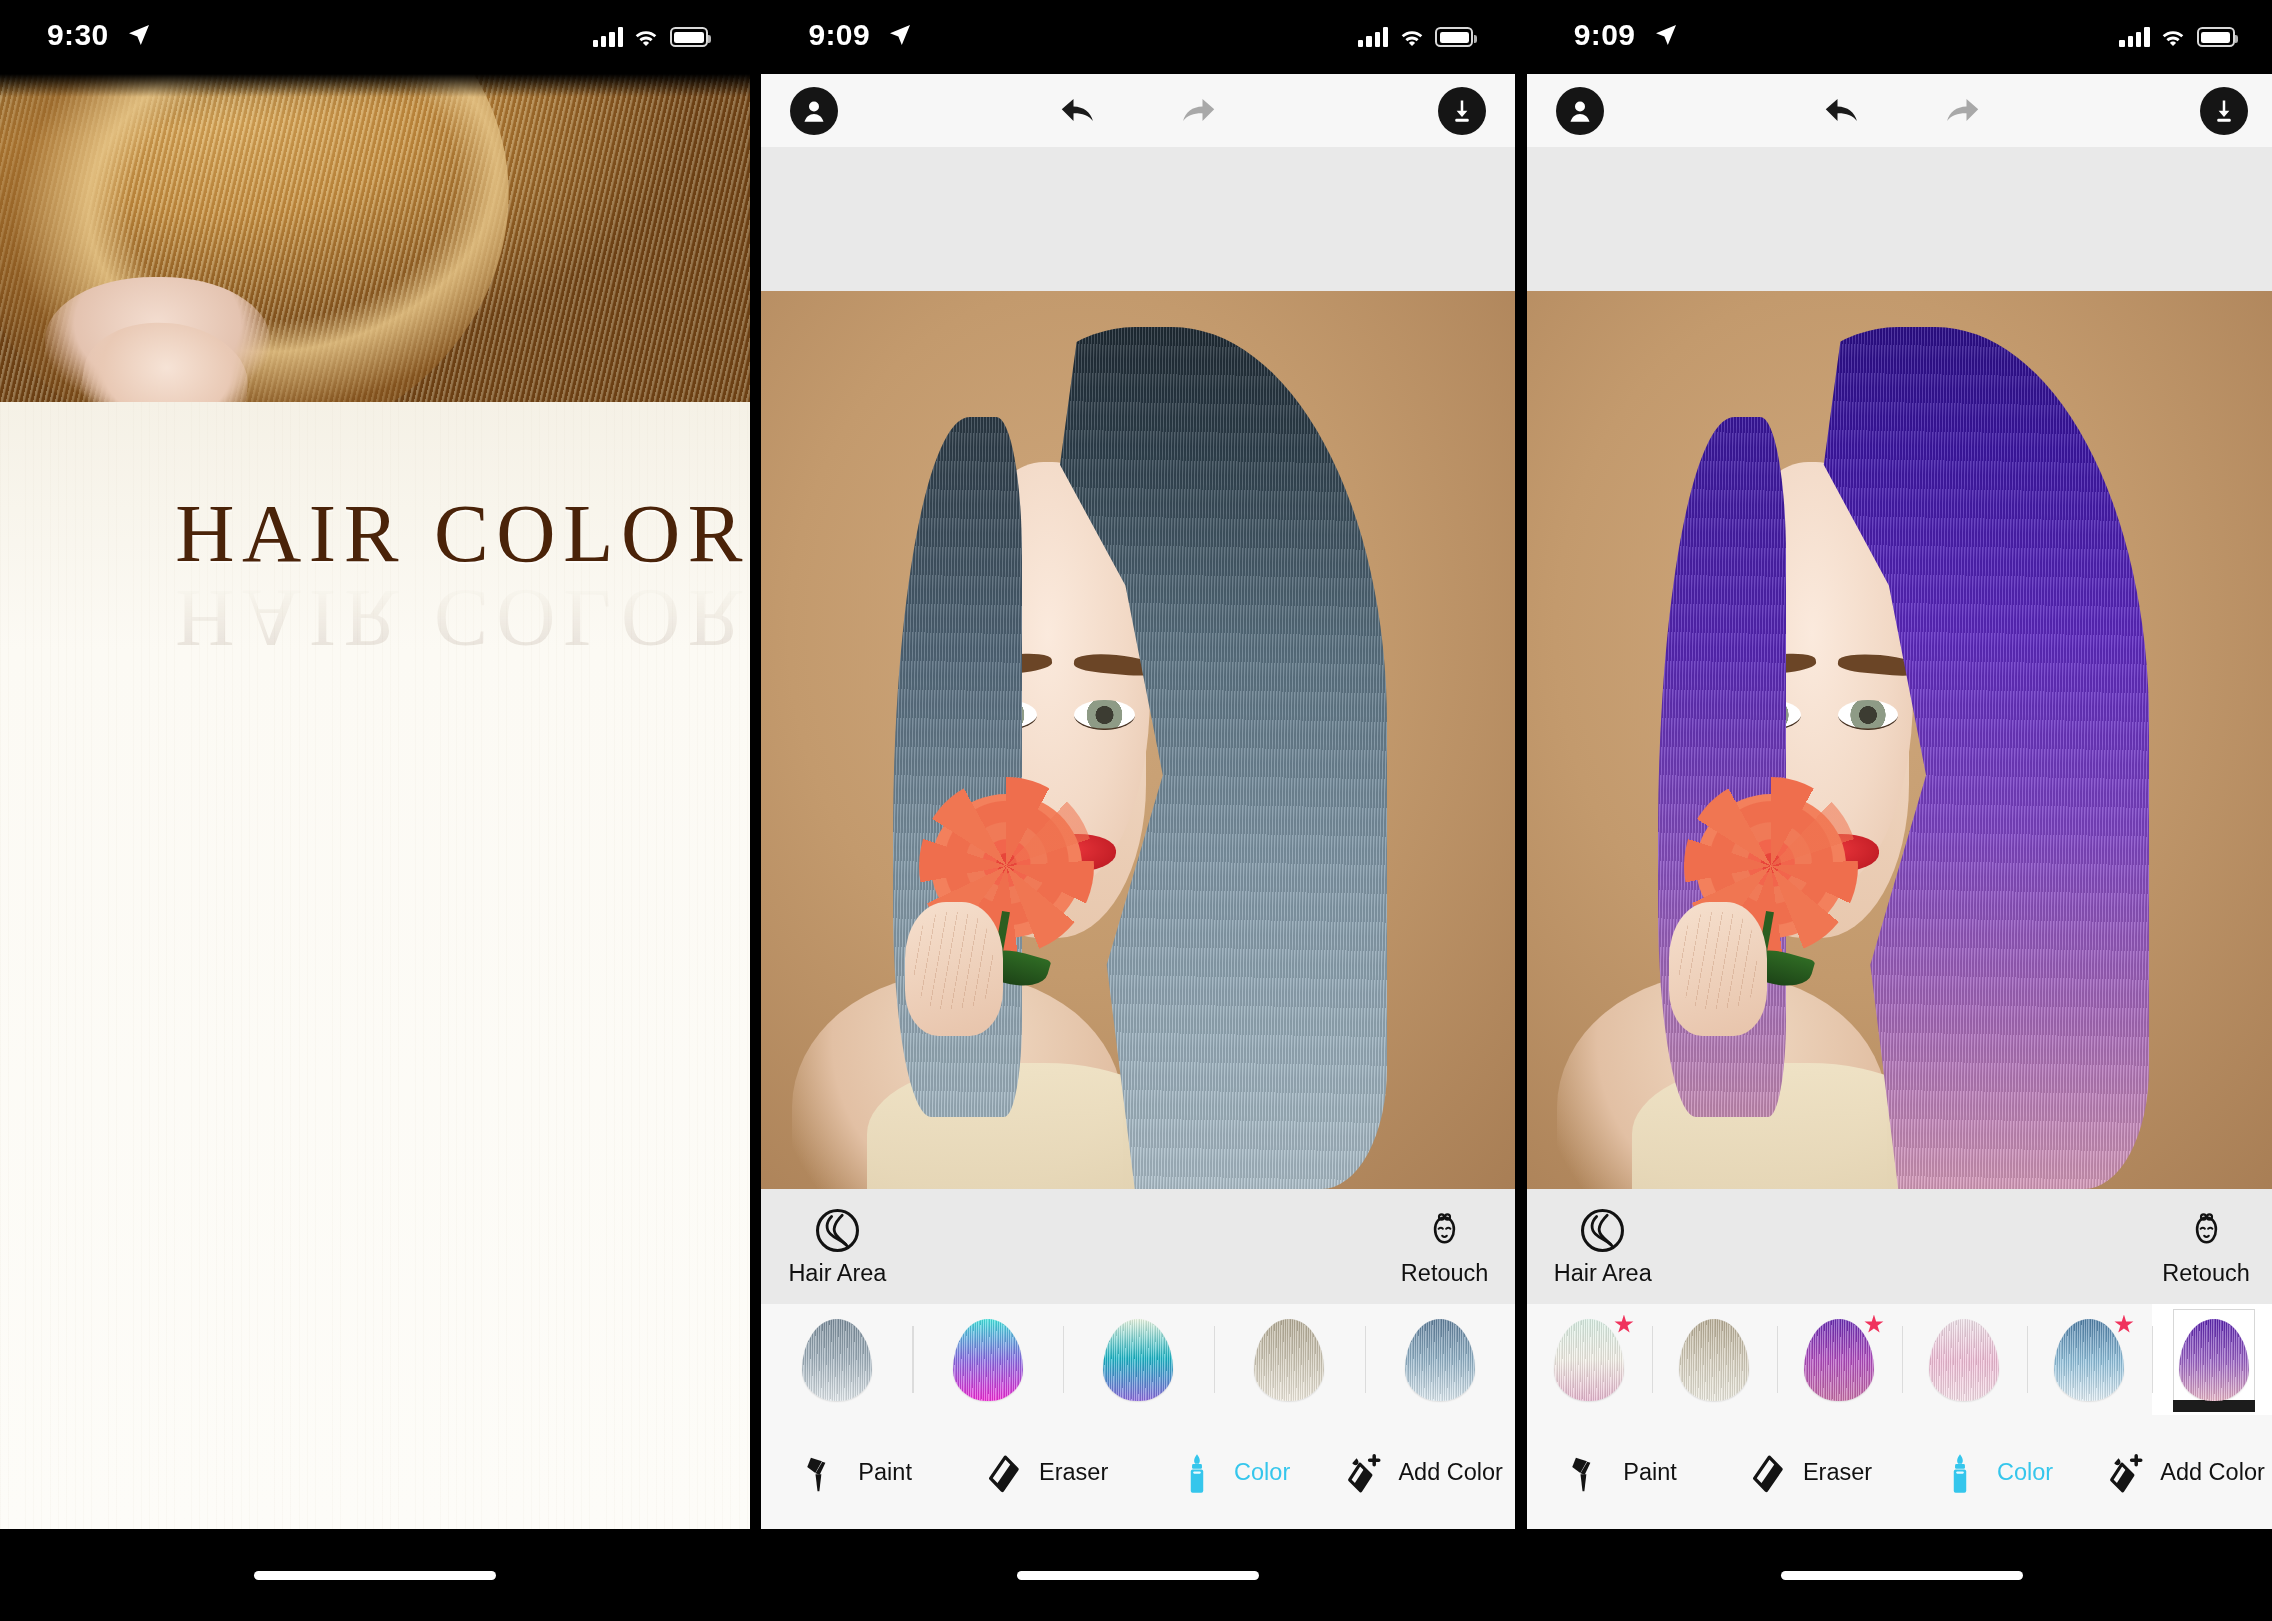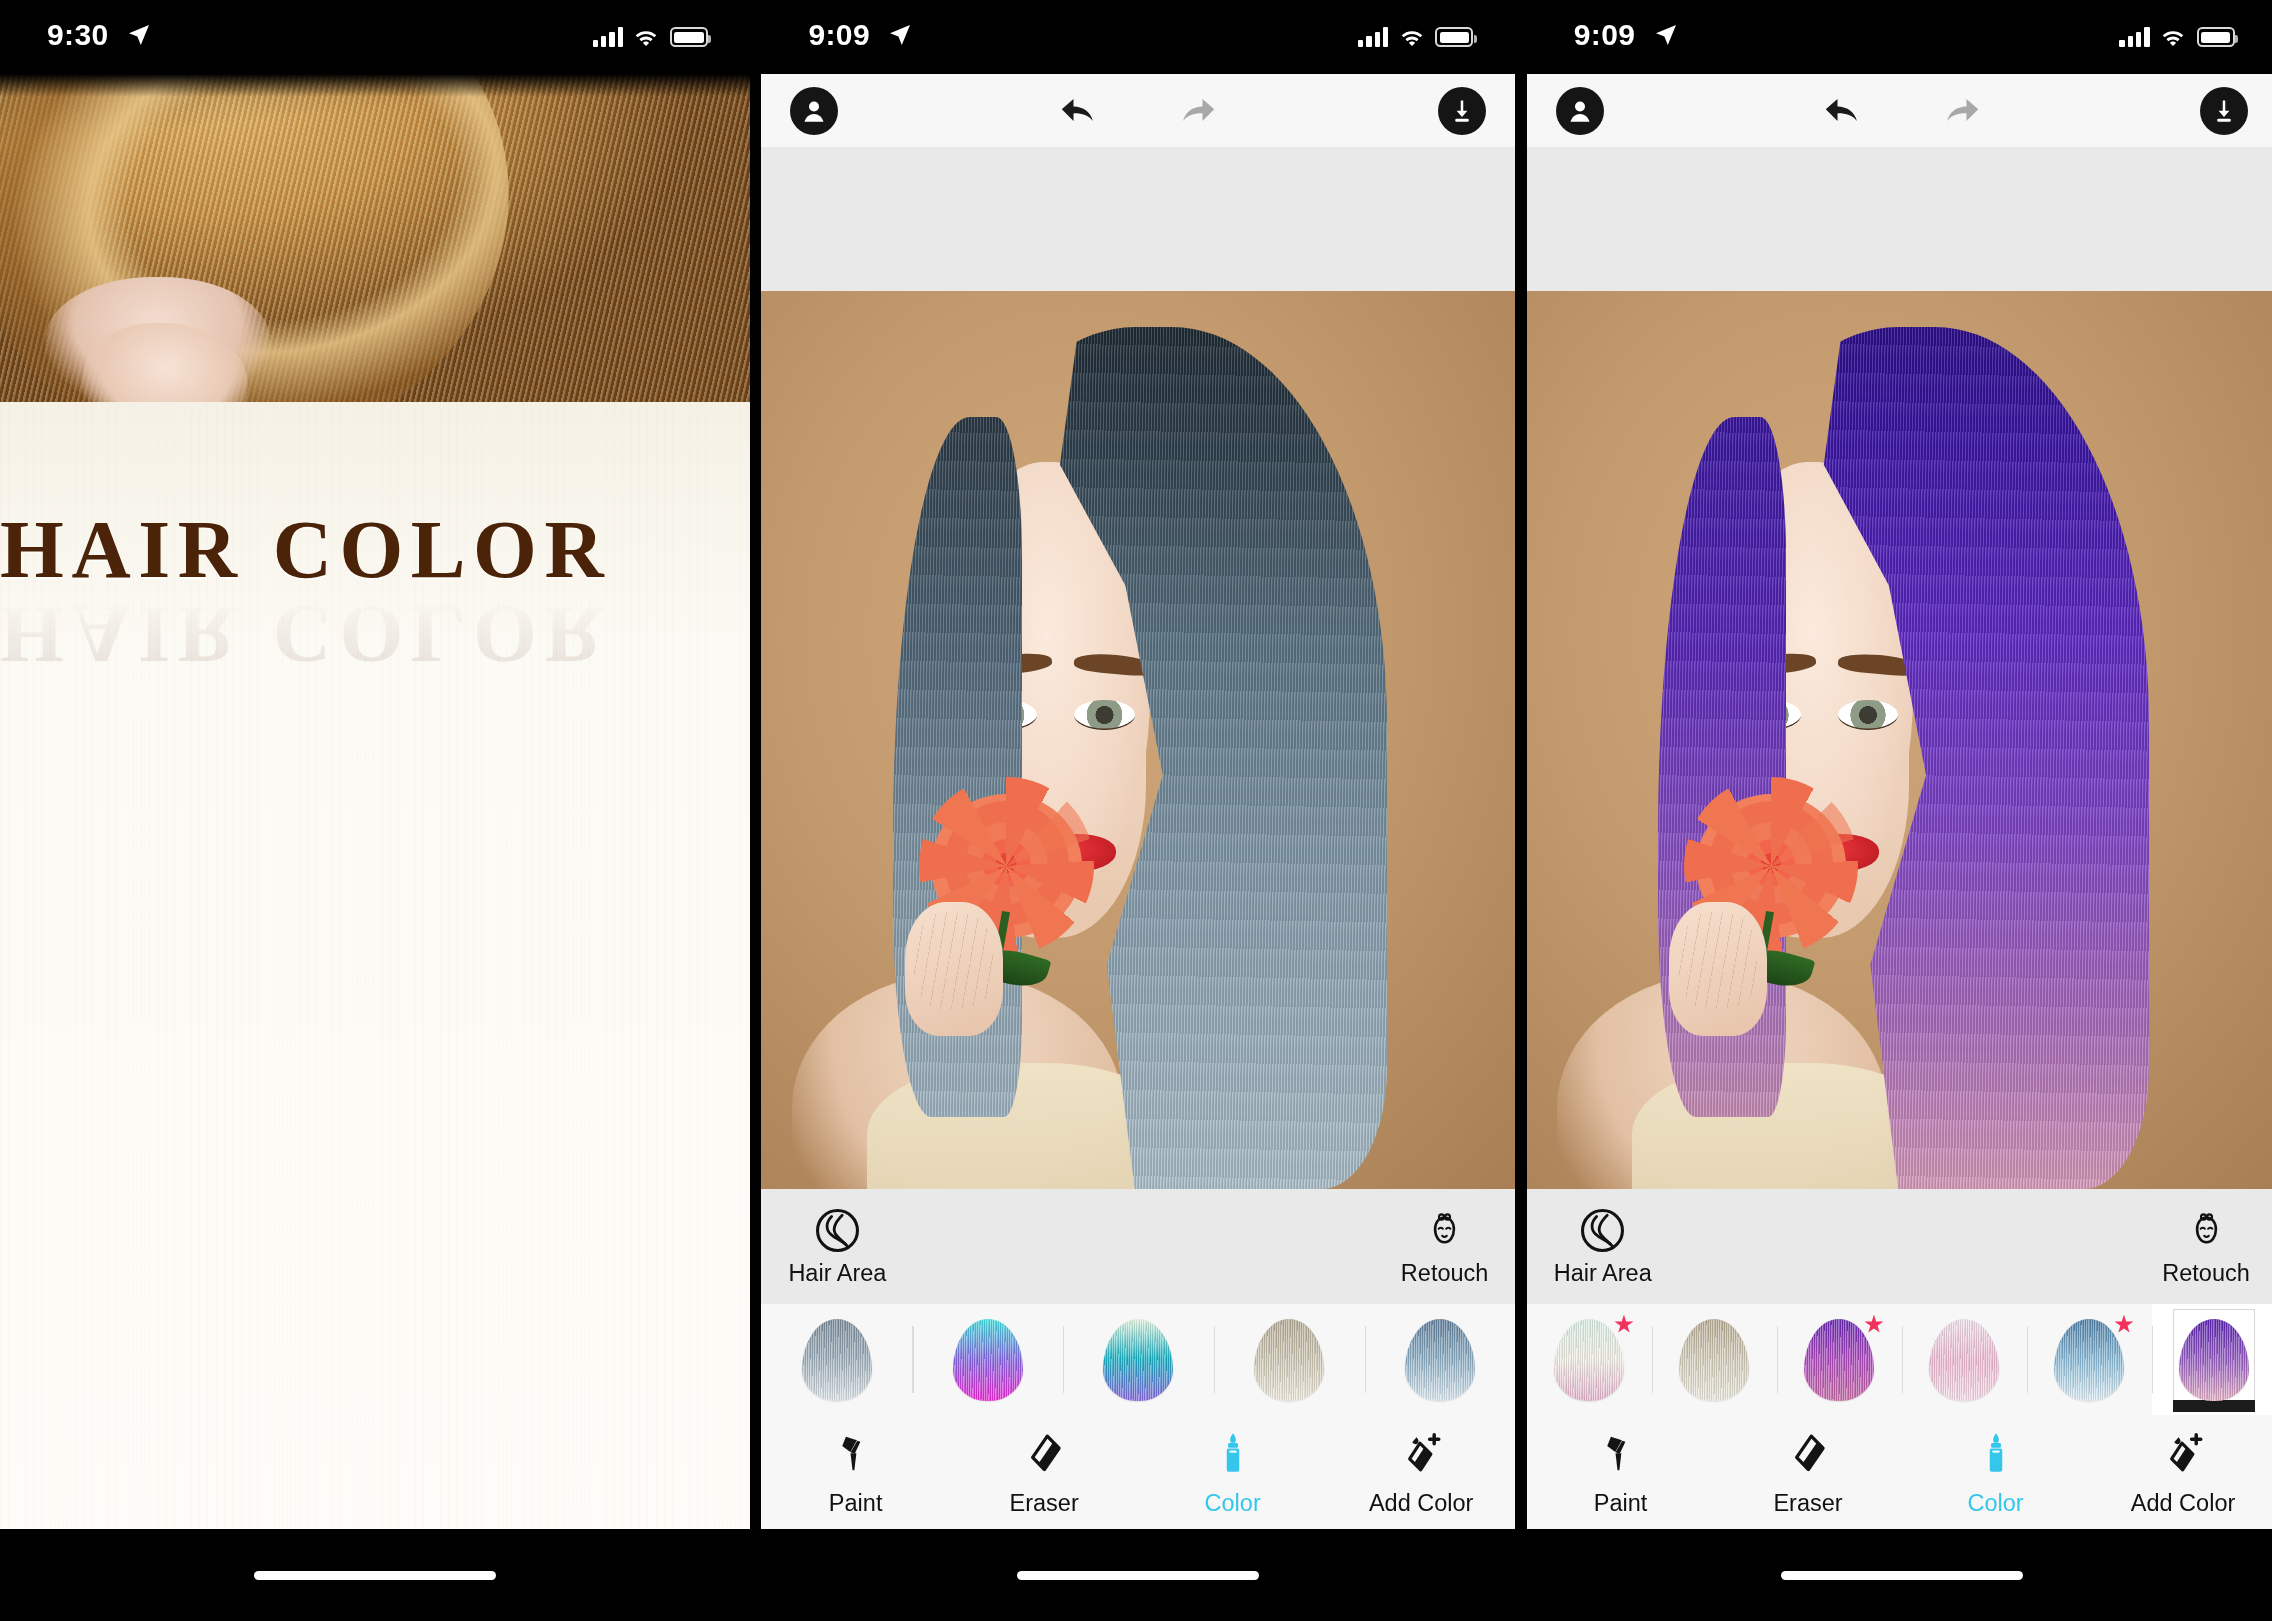--- a/index.html
+++ b/index.html
@@ -44,21 +44,21 @@
   .splash-photo .face{position:absolute;left:6%;bottom:-2%;width:30%;height:40%;
      background:radial-gradient(ellipse at 50% 35%, #f3ddd0 0%, #e4c3b0 52%, rgba(200,150,110,0) 76%);border-radius:48% 48% 40% 40%;}
   .splash-photo .hand{position:absolute;left:11%;bottom:-10%;width:22%;height:34%;
      background:radial-gradient(ellipse at 50% 40%, #f6e3d6 0%, #e9c9b5 55%, rgba(210,160,120,0) 80%);border-radius:50% 50% 35% 35%;transform:rotate(6deg);}
   .splash-photo .shadowtop{position:absolute;left:0;top:0;width:100%;height:23px;background:linear-gradient(#000,rgba(0,0,0,0));}
 
   .splash-body{position:absolute;left:0;top:328px;right:0;bottom:0;
     background:linear-gradient(#f5f1e6 0%, #fcfaf4 22%, #fdfcf8 100%);}
   .splash-body:before{content:"";position:absolute;inset:0;opacity:.5;
     background:repeating-linear-gradient(90deg, rgba(210,200,180,.16) 0 0.8px, rgba(0,0,0,0) 0.8px 8.3px);}
-  .brand-wrap{position:absolute;left:0;right:0;top:107px;text-align:left;font-weight:bold;}
+  .brand-wrap{position:absolute;left:0;right:0;top:91px;text-align:right;}
   .brand{font-family:"Liberation Serif",serif;font-size:82px;letter-spacing:7.6px;color:#4a2309;line-height:1;
          text-shadow:0 1.5px 0 rgba(255,255,255,.6);}
   .brand-ref{font-family:"Liberation Serif",serif;font-size:82px;letter-spacing:7.6px;line-height:1;
         color:rgba(74,35,9,.22);transform:scaleY(-1);
         -webkit-mask-image:linear-gradient(to top, rgba(0,0,0,0) 6%, rgba(0,0,0,.55) 100%);
         mask-image:linear-gradient(to top, rgba(0,0,0,0) 6%, rgba(0,0,0,.55) 100%);margin-top:1.5px;}
 
   
   .editor{position:relative;width:100%;height:1455px;background:#eceded;display:flex;flex-direction:column;}
   .topbar{height:73px;background:#f7f7f7;display:flex;align-items:center;justify-content:space-between;padding:0 29px;box-sizing:border-box;flex:0 0 auto;}
@@ -109,21 +109,21 @@
   .teardrop{width:70px;height:82px;border-radius:50% 50% 48% 48%/62% 62% 38% 38%;position:relative;overflow:hidden;
     box-shadow:0 0.8px 1.5px rgba(0,0,0,.12);}
   .teardrop:after{content:"";position:absolute;inset:0;
     background:repeating-linear-gradient(91deg, rgba(255,255,255,.35) 0 0.8px, rgba(0,0,0,.10) 1.5px 2.3px);}
   .sw.selected{background:#fff;}
   .sw.selected .box{position:absolute;left:50%;transform:translateX(-50%);top:4.5px;width:82px;height:100px;border:1.5px solid #d7d7d7;background:#fff;box-sizing:border-box;}
   .sw.selected .selbar{position:absolute;left:50%;transform:translateX(-50%);bottom:3px;width:82px;height:12px;background:#1c1c1c;}
   .star{position:absolute;top:10.6px;right:18px;width:19.7px;height:19.7px;background:#f0325c;
     clip-path:polygon(50% 0%,61% 35%,98% 35%,68% 57%,79% 91%,50% 70%,21% 91%,32% 57%,2% 35%,39% 35%);}
   .toolbar{flex:0 0 auto;height:114px;background:#f7f7f7;display:flex;align-items:center;}
-  .tool{flex:1 1 0;display:flex;flex-direction:column;align-items:center;justify-content:center;gap:15px;}
+  .tool{flex:1 1 0;display:flex;flex-direction:row;align-items:center;justify-content:center;gap:15px;}
   .tool .tl{font-size:23.5px;color:#111;}
   .tool.active .tl{color:#35c6ec;}
   .ticon{height:47px;display:flex;align-items:flex-end;justify-content:center;}
 
   .homebar{height:92px;background:#000;display:flex;align-items:center;justify-content:center;}
   .homeind{width:242px;height:9px;background:#fff;border-radius:4.5px;}
 </style>
 </head>
 <body>
 

